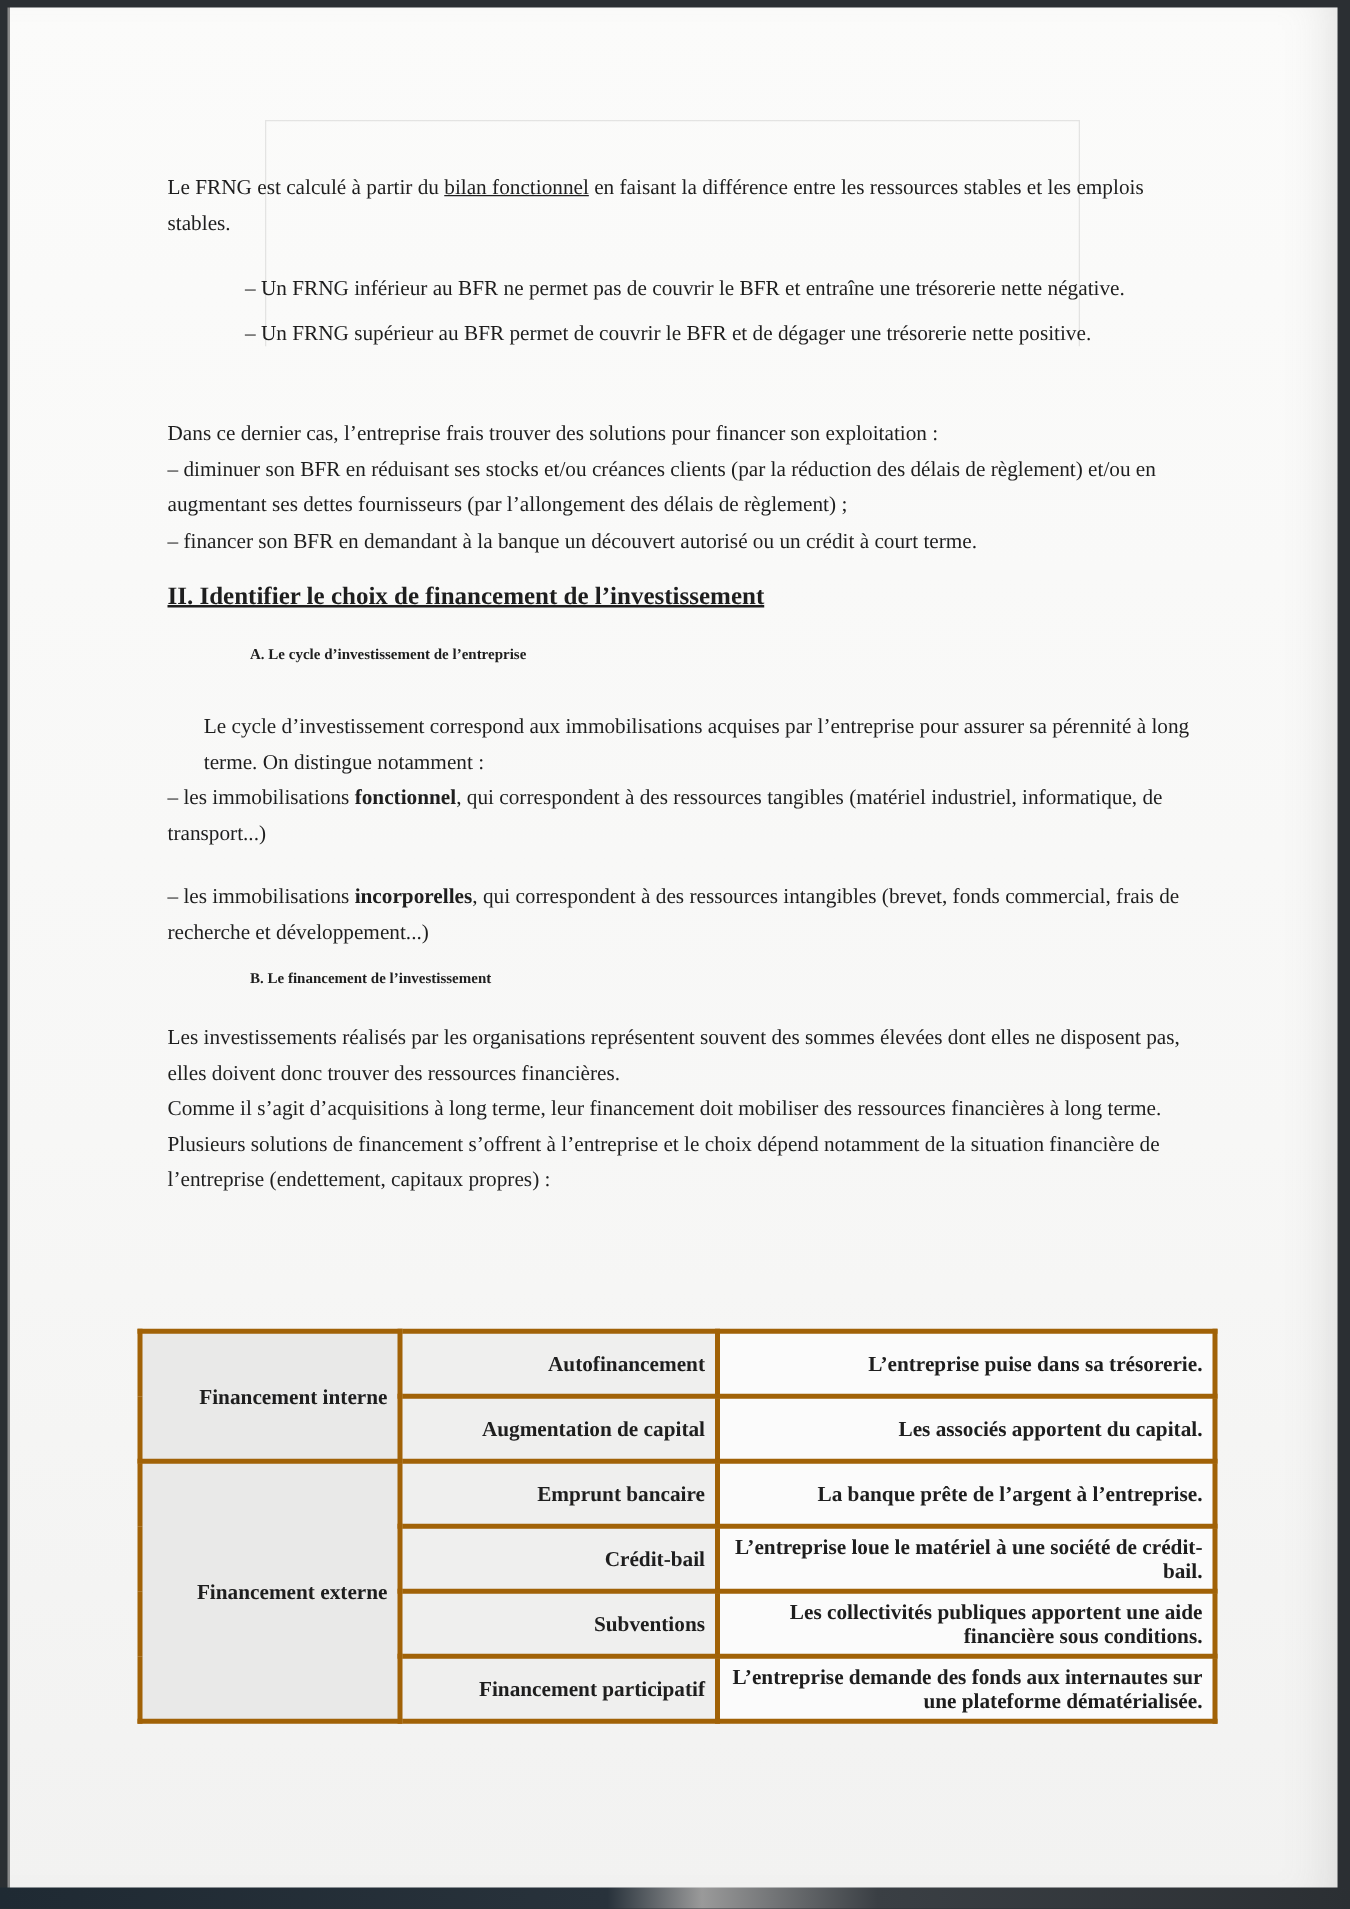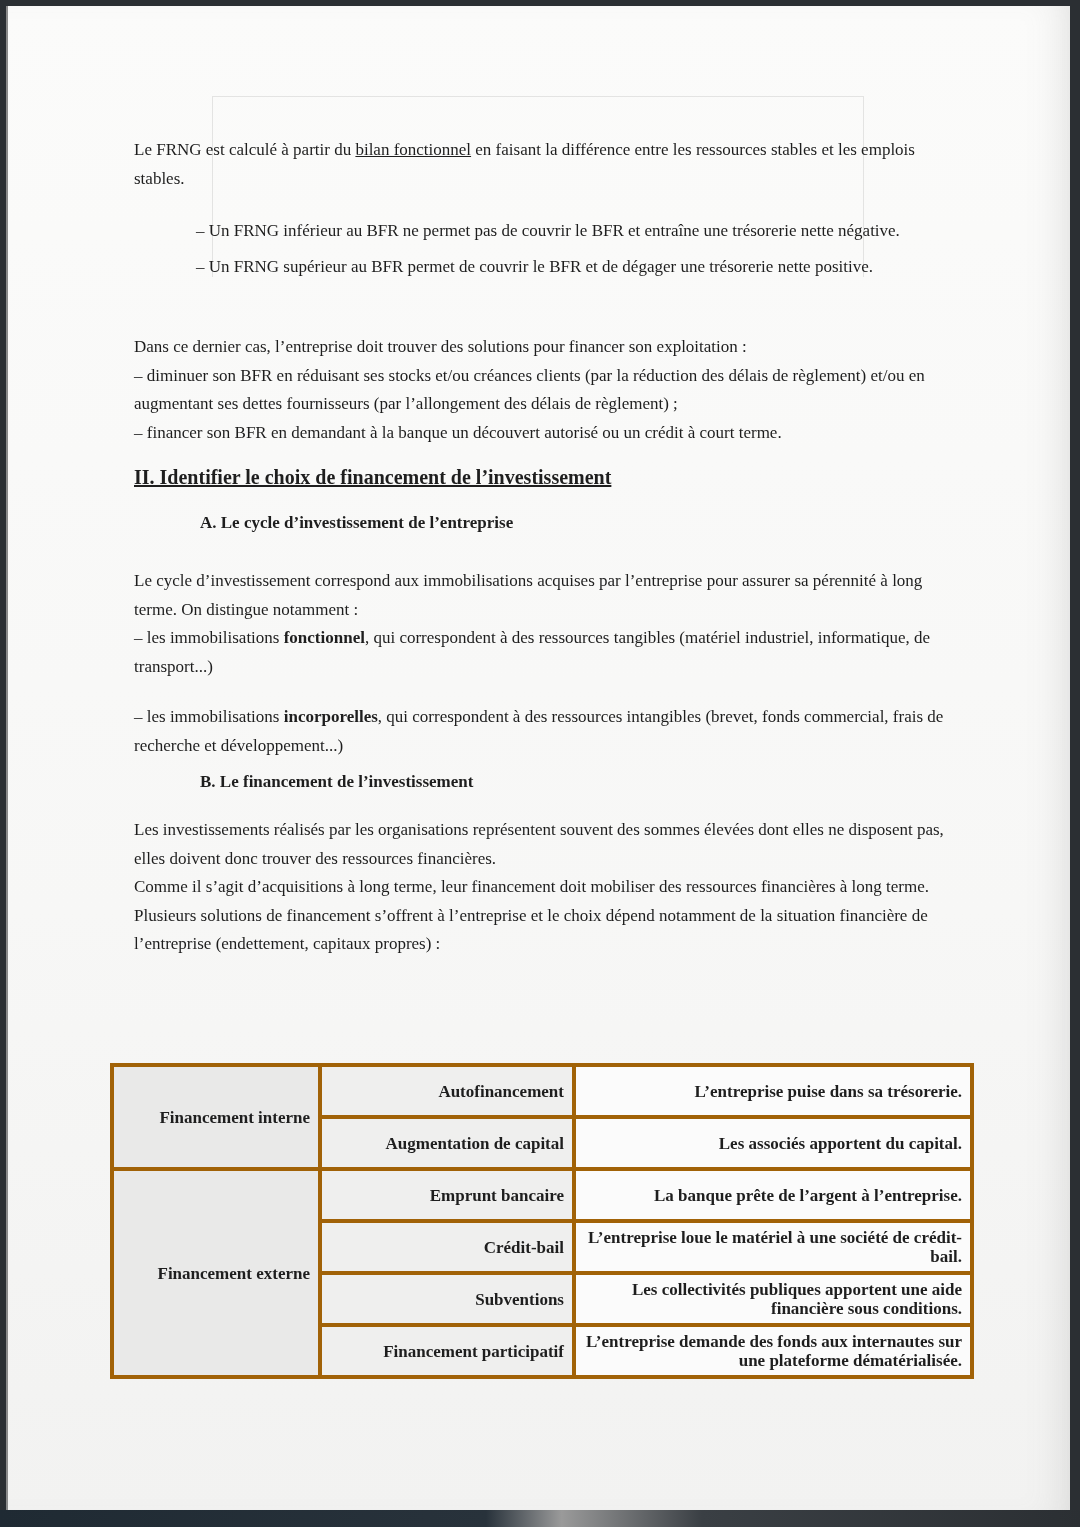--- a/index.html
+++ b/index.html
@@ -57,26 +57,26 @@
     .u { text-decoration: underline; }
     .b { font-weight: bold; }
     h2 {
       font-size: 20px;
       font-weight: bold;
       text-decoration: underline;
       margin: 16px 0 0 0;
       line-height: 28px;
     }
     h3 {
-      font-size: 17px;
+      font-size: 12px;
       font-weight: bold;
       margin: 18px 0 0 66px;
       line-height: 28px;
     }
-    .after-h3 { margin-top: 30px; }
+    .after-h3 { margin-top: 30px; margin-left: 29px; }
     .after-h3b { margin-top: 20px; }
     table {
       position: absolute;
       left: 110px;
       top: 1063px;
       width: 864px;
       border-collapse: collapse;
       font-size: 17px;
       font-weight: bold;
       line-height: 19px;
@@ -108,21 +108,21 @@
 
 <div class="page">
   <div class="ghost-box"></div>
 </div>
 
 <div class="content">
   <p><span>Le FRNG est calculé à partir du </span><span class="u">bilan fonctionnel</span><span> en faisant la différence entre les ressources stables et les emplois stables.</span></p>
   <p class="indent mt-gap" style="line-height:31px;">– Un FRNG inférieur au BFR ne permet pas de couvrir le BFR et entraîne une trésorerie nette négative.</p>
   <p class="indent" style="margin-top:4px;line-height:33px;">– Un FRNG supérieur au BFR permet de couvrir le BFR et de dégager une trésorerie nette positive.</p>
 
-  <p class="mt-big">Dans ce dernier cas, l’entreprise doit trouver des solutions pour financer son exploitation :</p>
+  <p class="mt-big">Dans ce dernier cas, l’entreprise frais trouver des solutions pour financer son exploitation :</p>
   <p>– diminuer son BFR en réduisant ses stocks et/ou créances clients (par la réduction des délais de règlement) et/ou en augmentant ses dettes fournisseurs (par l’allongement des délais de règlement) ;</p>
   <p>– financer son BFR en demandant à la banque un découvert autorisé ou un crédit à court terme.</p>
 
   <h2>II. Identifier le choix de financement de l’investissement</h2>
 
   <h3>A. Le cycle d’investissement de l’entreprise</h3>
   <p class="after-h3">Le cycle d’investissement correspond aux immobilisations acquises par l’entreprise pour assurer sa pérennité à long terme. On distingue notamment :</p>
   <p><span>– les immobilisations </span><span class="b">fonctionnel</span><span>, qui correspondent à des ressources tangibles (matériel industriel, informatique, de transport...)</span></p>
   <p class="mt-gap"><span>– les immobilisations </span><span class="b">incorporelles</span><span>, qui correspondent à des ressources intangibles (brevet, fonds commercial, frais de recherche et développement...)</span></p>
 

